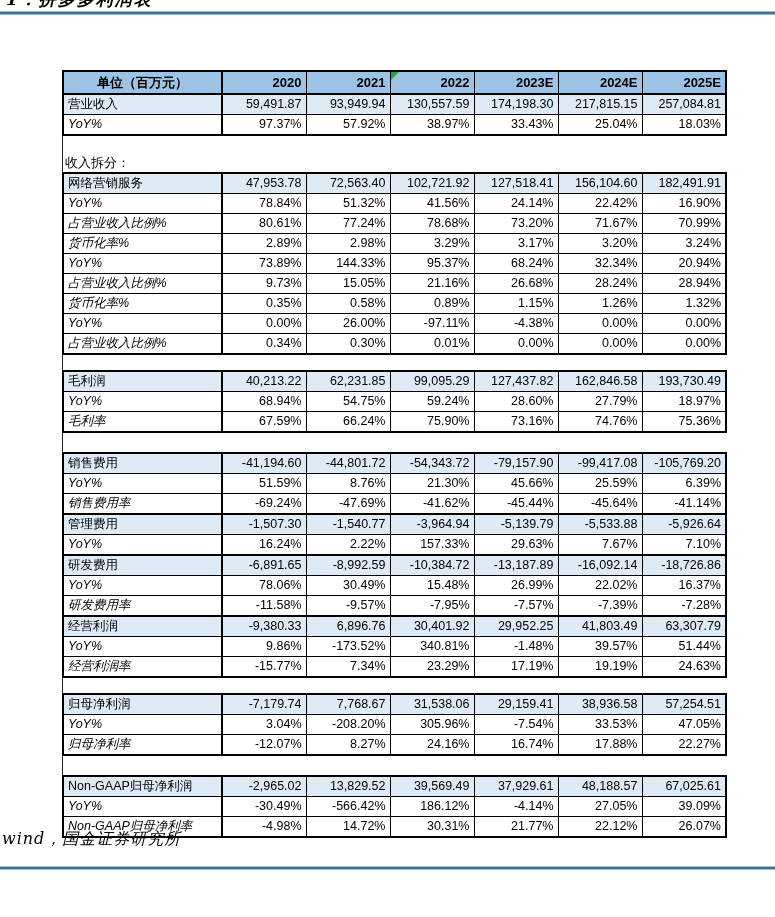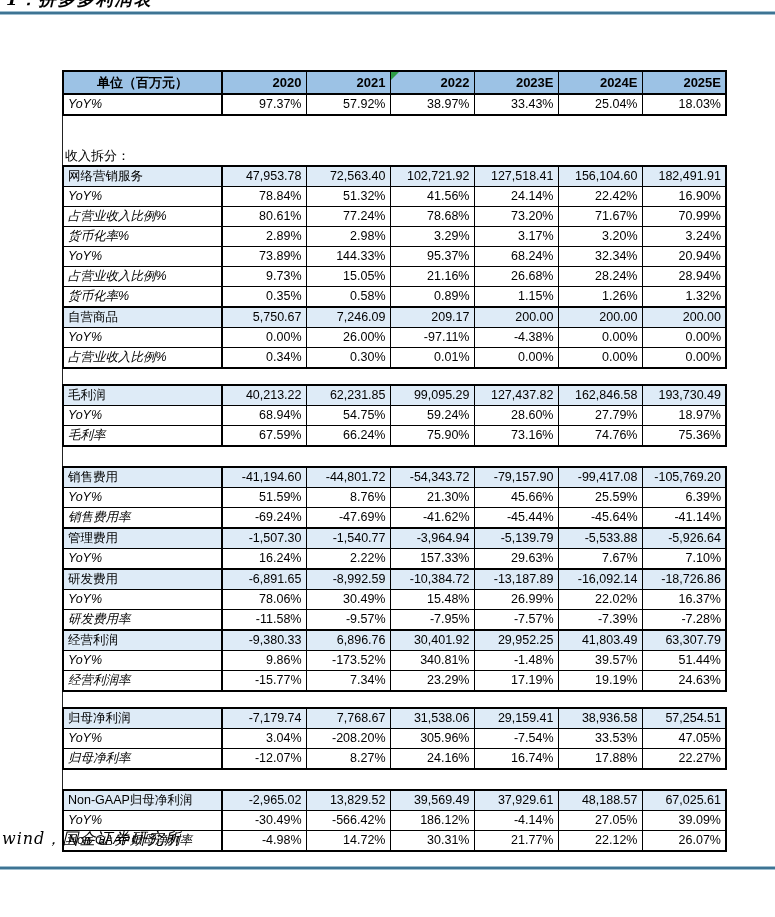--- a/index.html
+++ b/index.html
@@ -74,21 +74,21 @@
   tr.category td { background: var(--category-bg); }
   tbody tr.category:not(:first-child) td { border-top: 2px solid #000; }
   tr.sub td.label { font-style: italic; }
   .flag-triangle {
     position: absolute; top: 0; left: 0;
     width: 0; height: 0;
     border-top: 8px solid var(--flag-green);
     border-right: 8px solid transparent;
   }
   .gap { border-left: 1px solid #222; position: relative; }
-  .gap-l { height: 49px; }
+  .gap-l { height: 36px; }
   .gap-m { height: 19px; }
   .gap-s { height: 15px; }
   .split-label {
     position: absolute;
     left: 2px; bottom: 1px;
     font-size: 13px;
     line-height: 16px;
   }
 </style>
 </head>
@@ -113,20 +113,29 @@
           <th class="unit">单位（百万元）</th>
           <th class="year">2020</th>
           <th class="year">2021</th>
           <th class="year">2022<span class="flag-triangle"></span></th>
           <th class="year">2023E</th>
           <th class="year">2024E</th>
           <th class="year">2025E</th>
         </tr>
       </thead>
       <tbody>
+        <tr class="category">
+          <td class="label">营业收入</td>
+          <td class="val">59,491.87</td>
+          <td class="val">93,949.94</td>
+          <td class="val">130,557.59</td>
+          <td class="val">174,198.30</td>
+          <td class="val">217,815.15</td>
+          <td class="val">257,084.81</td>
+        </tr>
         <tr class="sub">
           <td class="label">YoY%</td>
           <td class="val">97.37%</td>
           <td class="val">57.92%</td>
           <td class="val">38.97%</td>
           <td class="val">33.43%</td>
           <td class="val">25.04%</td>
           <td class="val">18.03%</td>
         </tr>
       </tbody>
@@ -201,29 +210,20 @@
         </tr>
         <tr class="sub">
           <td class="label">货币化率%</td>
           <td class="val">0.35%</td>
           <td class="val">0.58%</td>
           <td class="val">0.89%</td>
           <td class="val">1.15%</td>
           <td class="val">1.26%</td>
           <td class="val">1.32%</td>
         </tr>
-        <tr class="category">
-          <td class="label">自营商品</td>
-          <td class="val">5,750.67</td>
-          <td class="val">7,246.09</td>
-          <td class="val">209.17</td>
-          <td class="val">200.00</td>
-          <td class="val">200.00</td>
-          <td class="val">200.00</td>
-        </tr>
         <tr class="sub">
           <td class="label">YoY%</td>
           <td class="val">0.00%</td>
           <td class="val">26.00%</td>
           <td class="val">-97.11%</td>
           <td class="val">-4.38%</td>
           <td class="val">0.00%</td>
           <td class="val">0.00%</td>
         </tr>
         <tr class="sub">

